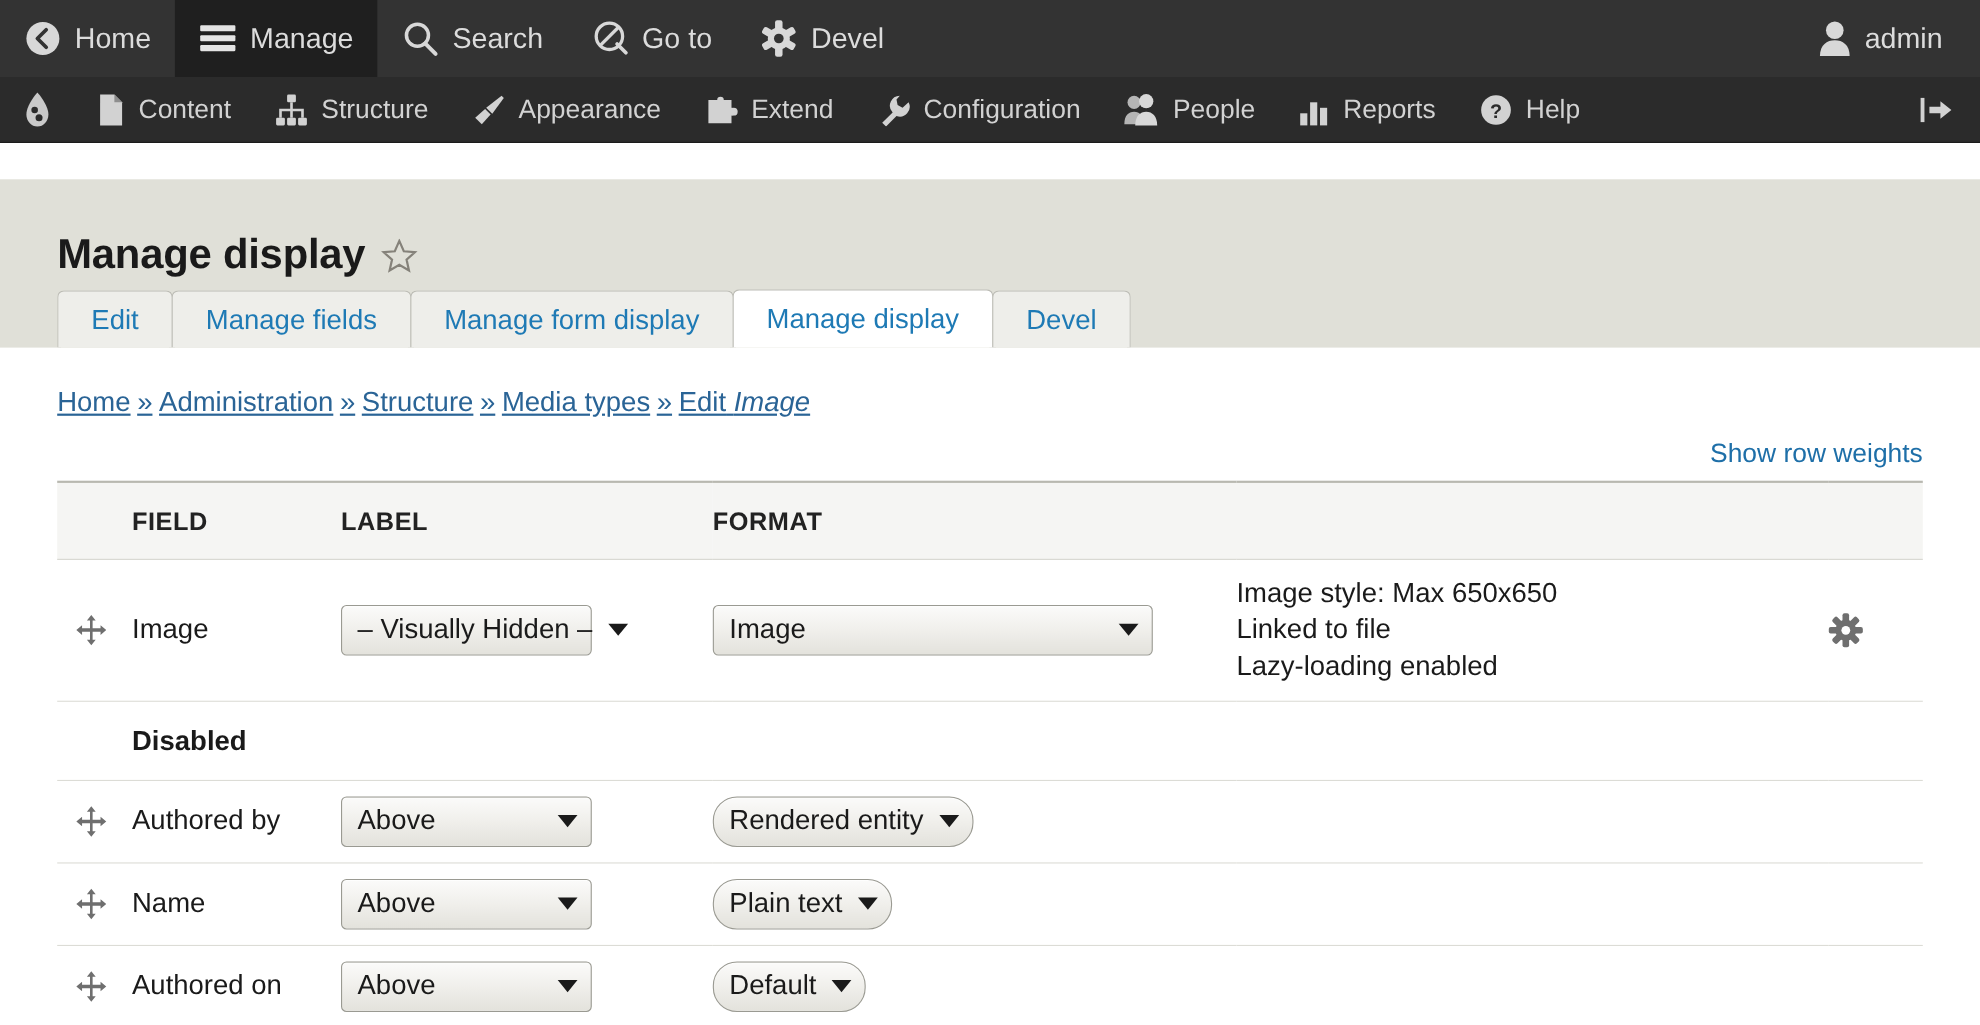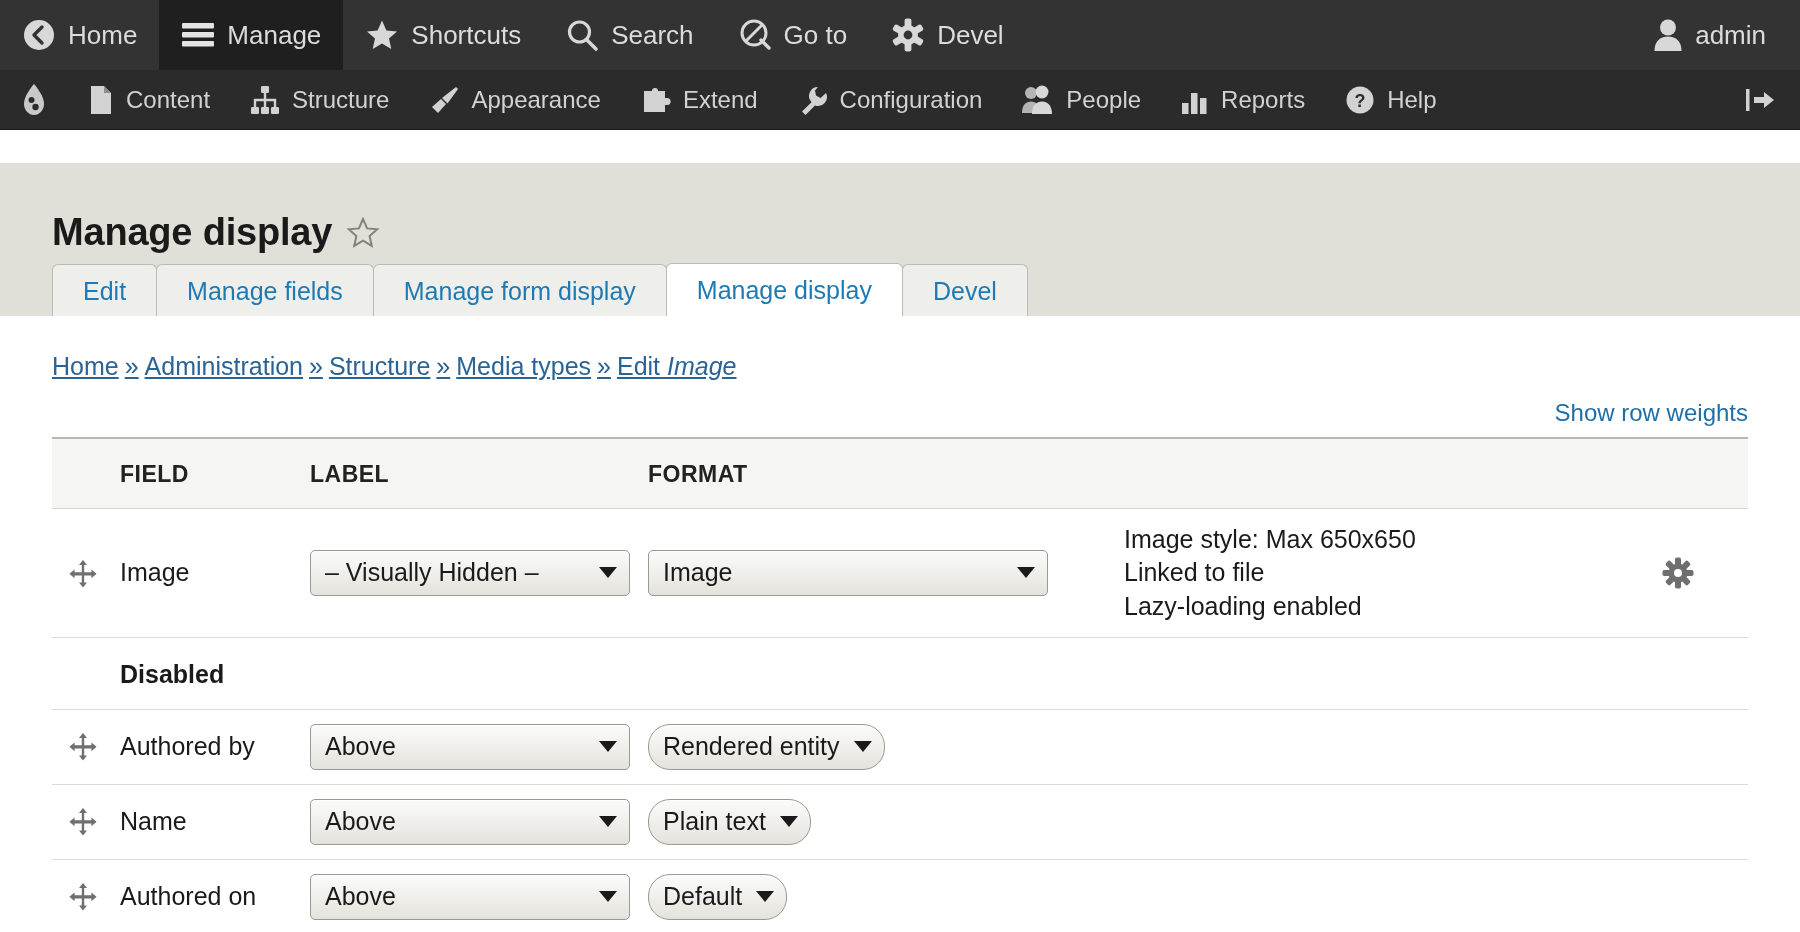--- a/index.html
+++ b/index.html
@@ -202,21 +202,21 @@
     white-space: nowrap;
     box-shadow: 0 1px 0 rgba(255,255,255,0.7) inset;
   }
   .sel .caret {
     width: 0; height: 0;
     border-left: 9px solid transparent;
     border-right: 9px solid transparent;
     border-top: 11px solid #1a1a1a;
     flex: 0 0 auto;
   }
-  .sel.w-label   { width: 320px; }
+  .sel.w-label   { width: 228px; }
   .sel.w-format  { width: 400px; }
   .sel.w-auto    { width: auto; border-radius: 22px; }
 
   .handle-icon { display: inline-block; vertical-align: middle; }
   svg { display: block; }
 </style>
 </head>
 <body>
 
 <div class="toolbar-main">
@@ -234,28 +234,20 @@
     <span class="ico">
       <svg width="34" height="28" viewBox="0 0 34 28">
         <rect x="1" y="2" width="32" height="5.5" rx="1" fill="#e4e4e4"></rect>
         <rect x="1" y="11" width="32" height="5.5" rx="1" fill="#e4e4e4"></rect>
         <rect x="1" y="20" width="32" height="5.5" rx="1" fill="#e4e4e4"></rect>
       </svg>
     </span>
     <span>Manage</span>
   </div>
 
-  <div class="tb-item">
-    <span class="ico">
-      <svg width="34" height="32" viewBox="0 0 34 32">
-        <path d="M17 1.5 L21.4 11.4 L32 12.5 L24 19.6 L26.3 30 L17 24.6 L7.7 30 L10 19.6 L2 12.5 L12.6 11.4 Z" fill="#d8d8d8"></path>
-      </svg>
-    </span>
-    <span>Shortcuts</span>
-  </div>
 
   <div class="tb-item">
     <span class="ico">
       <svg width="34" height="34" viewBox="0 0 34 34">
         <circle cx="14.5" cy="14" r="10" fill="none" stroke="#d8d8d8" stroke-width="3.2"></circle>
         <line x1="21.5" y1="21.5" x2="31" y2="31" stroke="#d8d8d8" stroke-width="3.6" stroke-linecap="round"></line>
       </svg>
     </span>
     <span>Search</span>
   </div>

